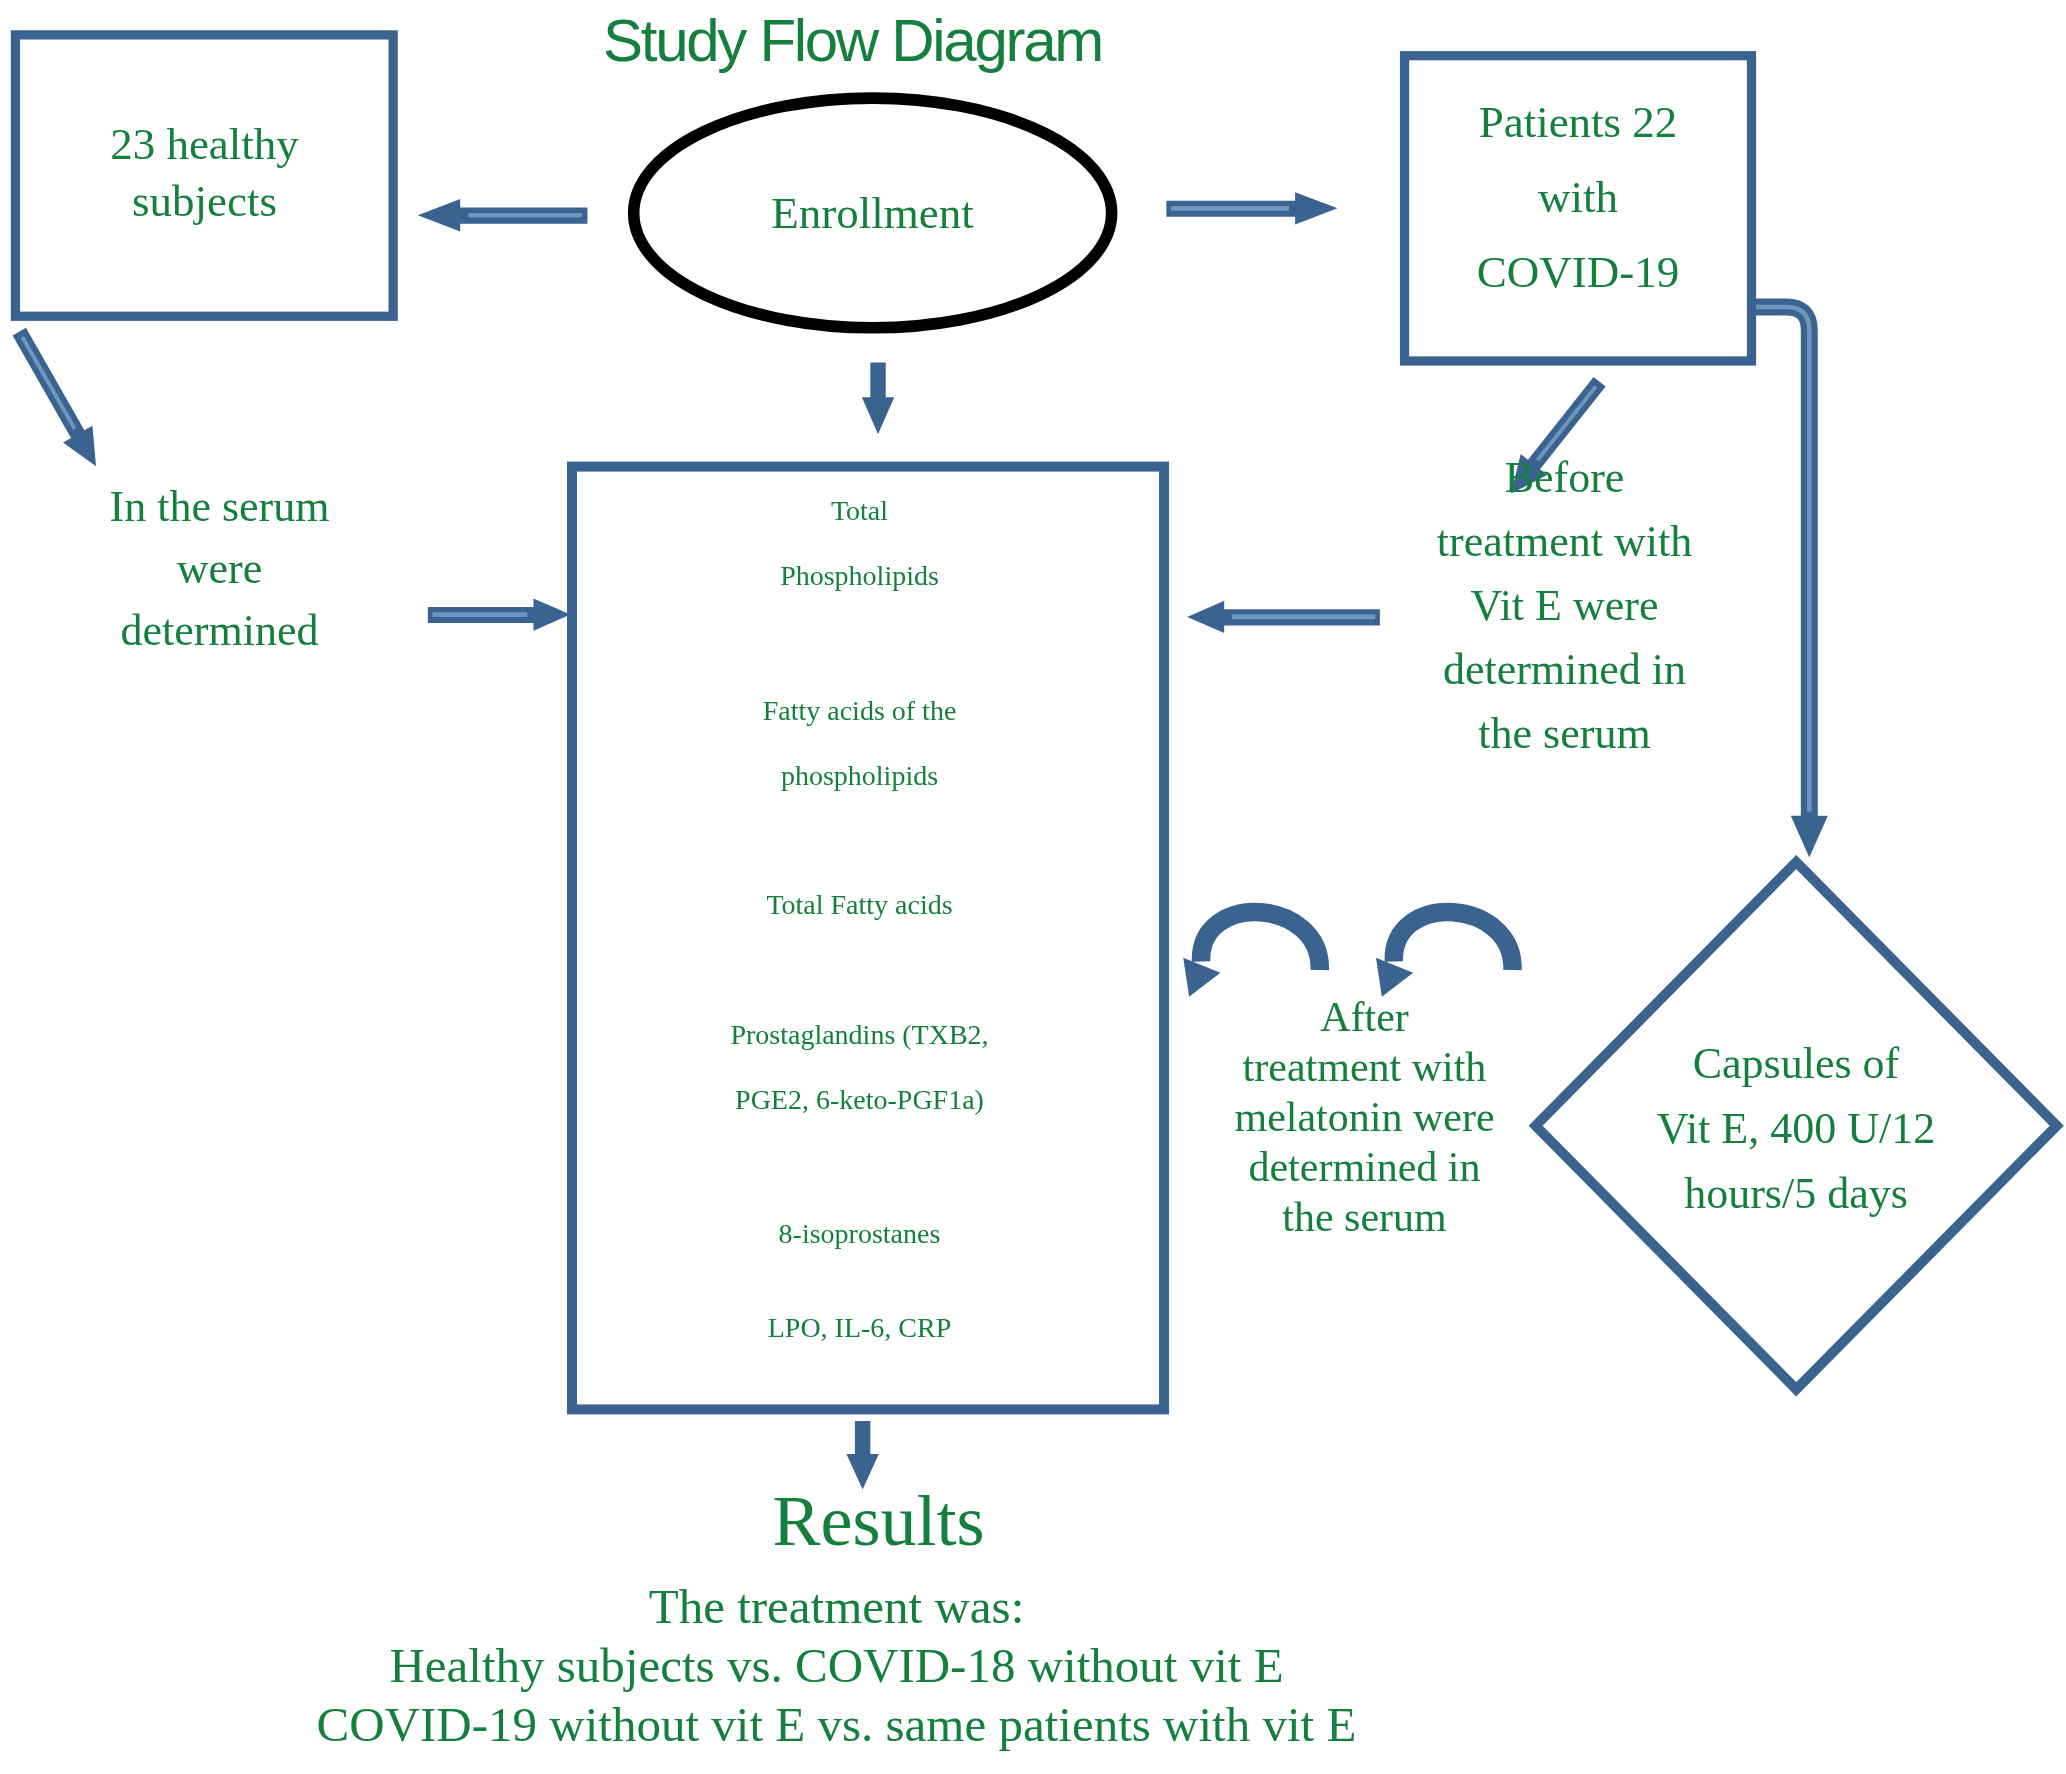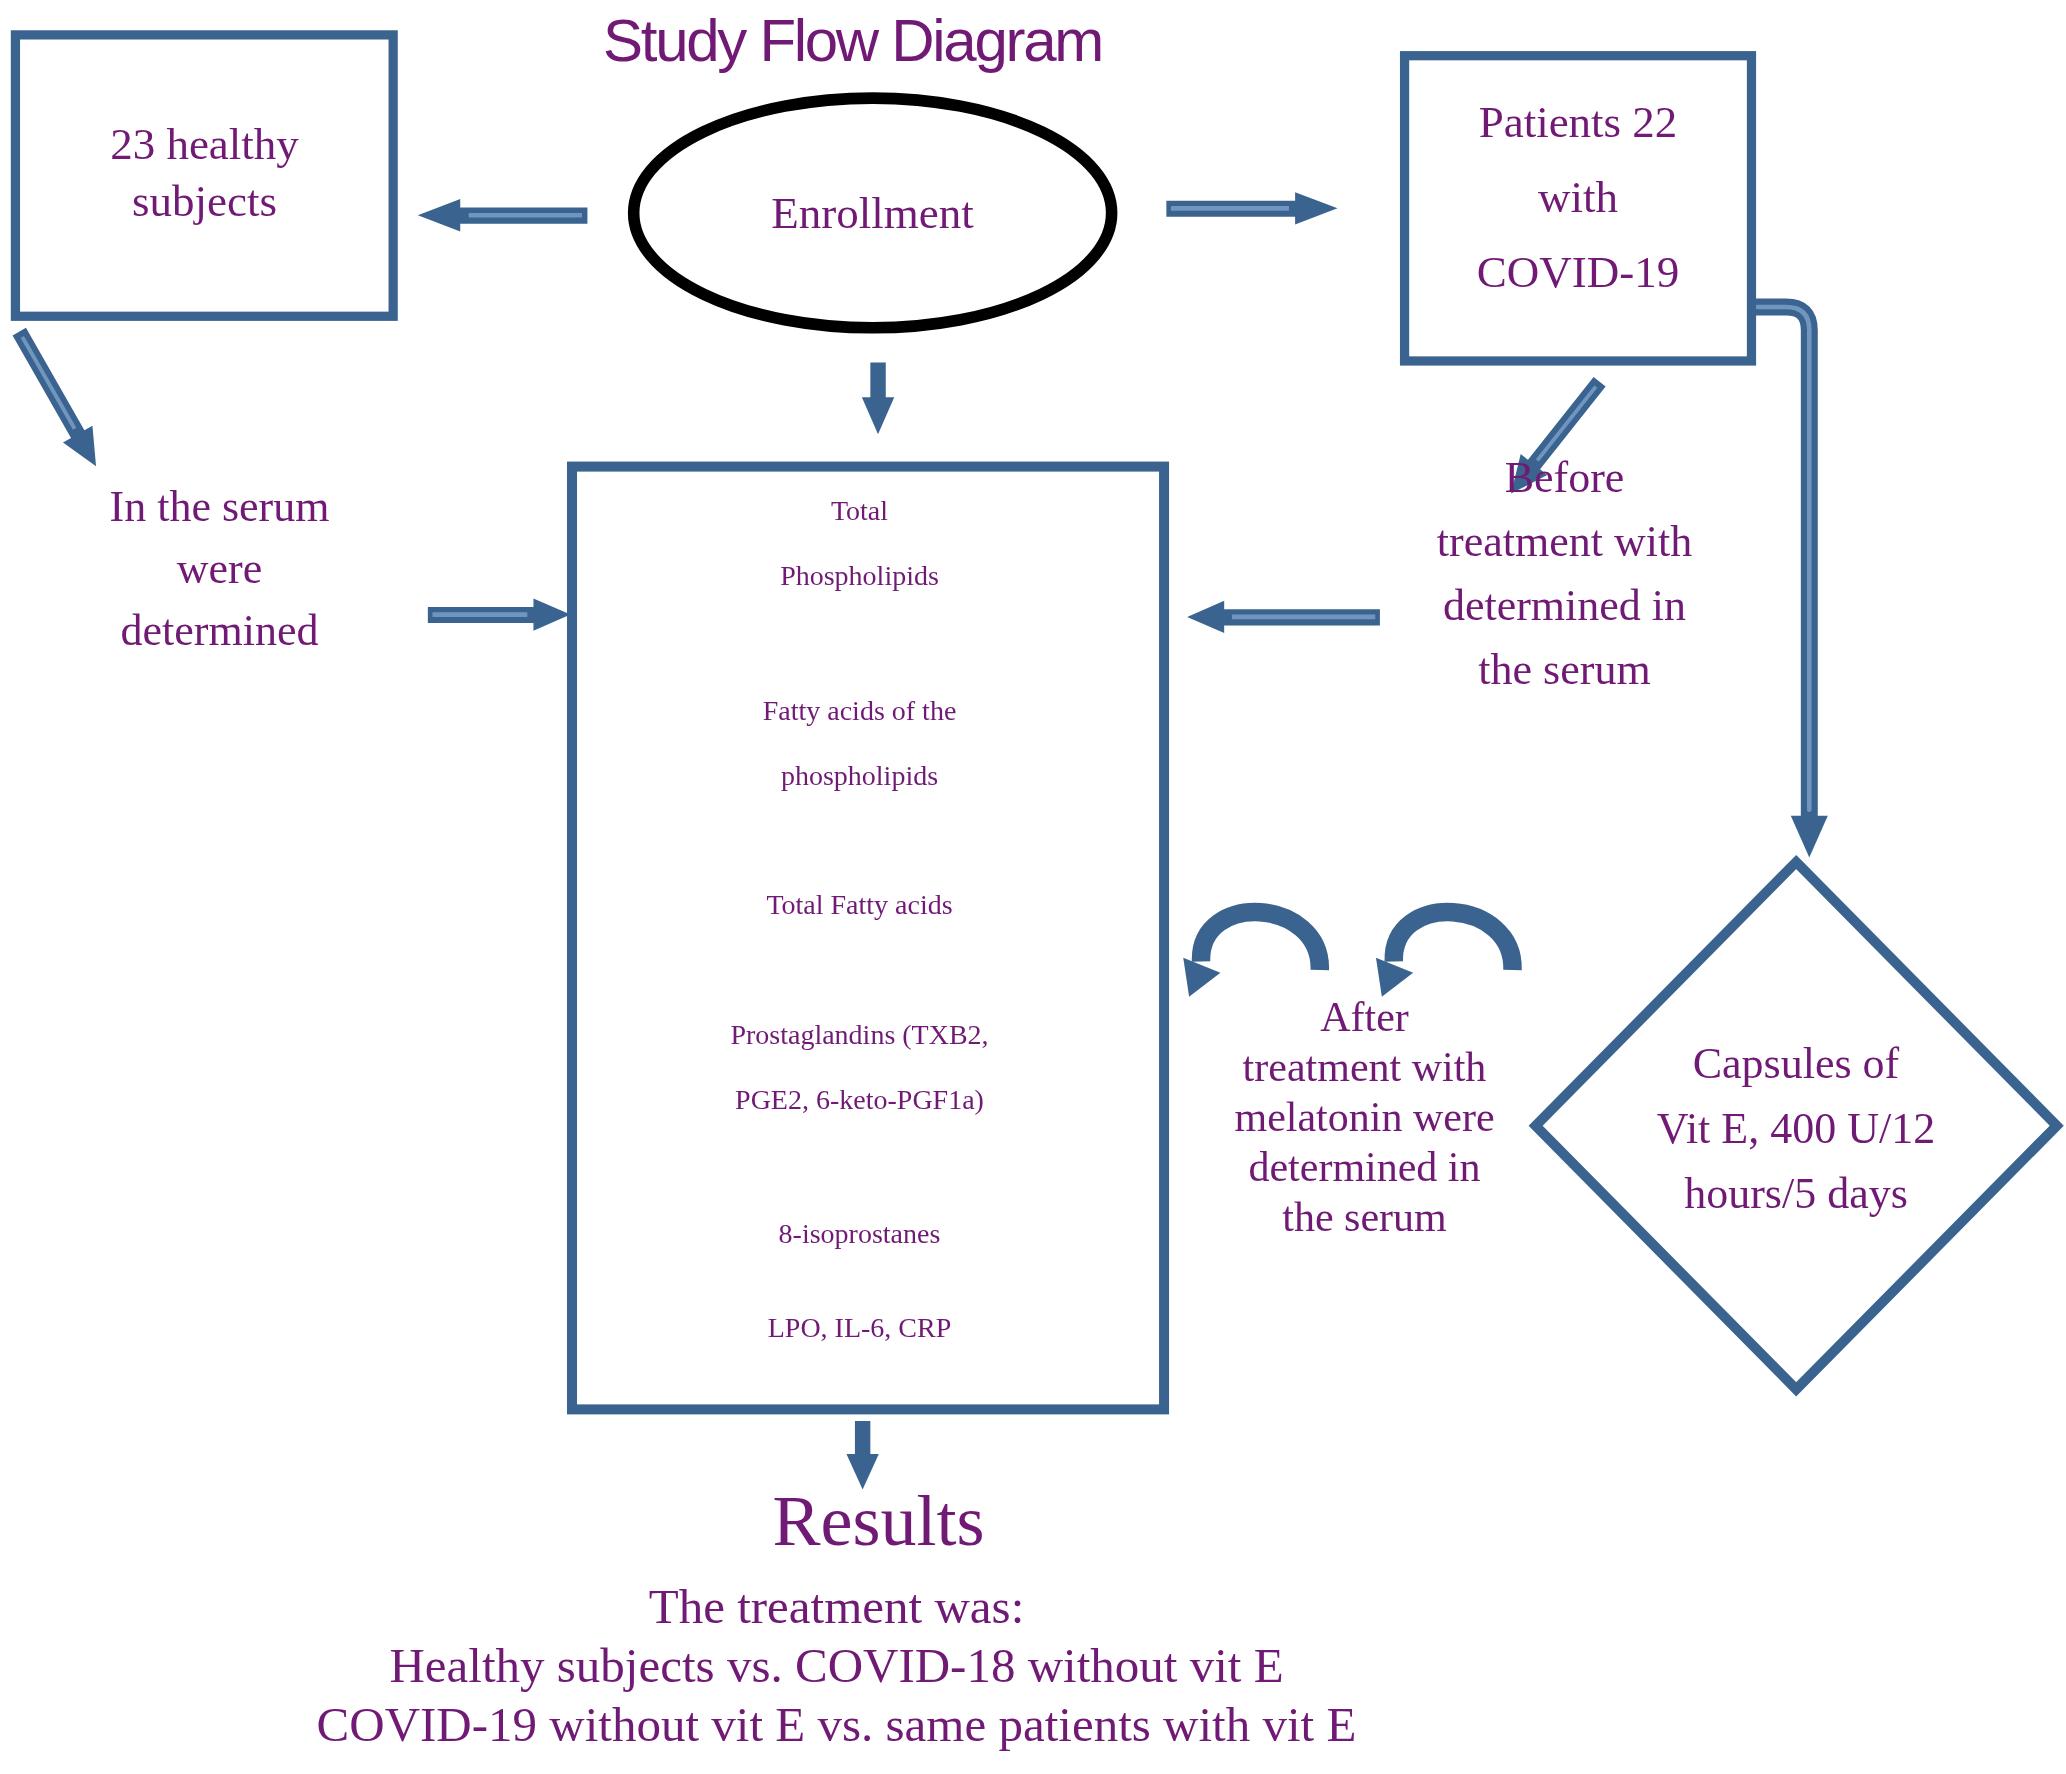--- a/index.html
+++ b/index.html
@@ -2,21 +2,21 @@
 <html style="font-size:12.3px"><head>
 <meta charset="utf-8">
 <style>
   html,body { margin:0; padding:0; background:#ffffff; }
   #canvas {
     position:relative;
     width:2066px; height:1775px;
     background:#ffffff;
     overflow:hidden;
     font-family:"Liberation Serif", serif;
-    color:#701a75;
+    color:#15803d;
   }
   #shape-layer { position:absolute; left:0; top:0; width:2066px; height:1775px; z-index:1; }
   .t { position:absolute; z-index:2; text-align:center; }
   #title {
     left:463px; top:1.5px; width:779px;
     font-family:"Liberation Sans", sans-serif;
     font-size:60px; line-height:77px; letter-spacing:-2.3px;
   }
   #healthy-label    { left:25px;   top:116px;  width:359px; font-size:45px; line-height:57px; }
   #enrollment-label { left:641px;  top:183px;  width:463px; font-size:45px; line-height:60px; }
@@ -112,20 +112,21 @@
 
   <div class="t" id="serum-left-label">
     <div>In the serum</div>
     <div>were</div>
     <div>determined</div>
   </div>
 
   <div class="t" id="before-label">
     <div>Before</div>
     <div>treatment with</div>
+    <div>Vit E were</div>
     <div>determined in</div>
     <div>the serum</div>
   </div>
 
   <div class="t meas" id="meas-0">
     <div>Total</div>
     <div>Phospholipids</div>
   </div>
   <div class="t meas" id="meas-2">
     <div>Total Fatty acids</div>

